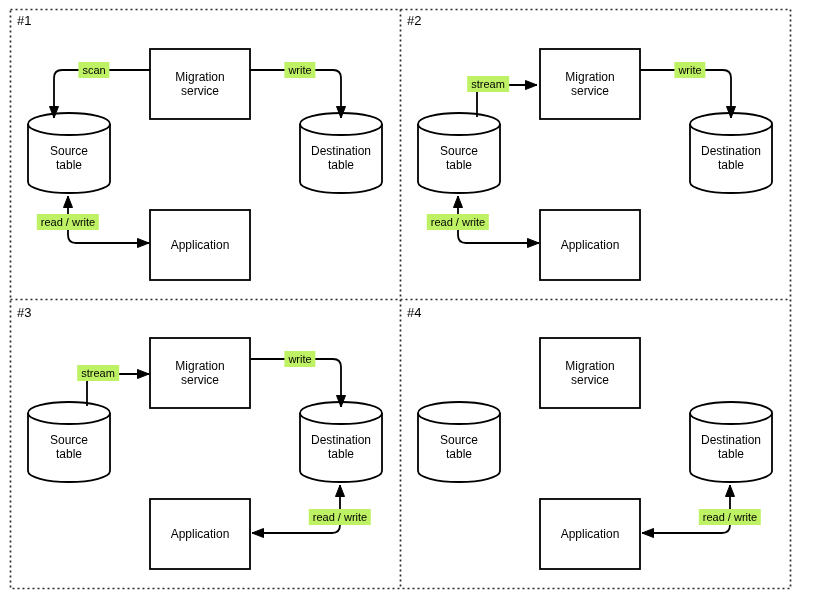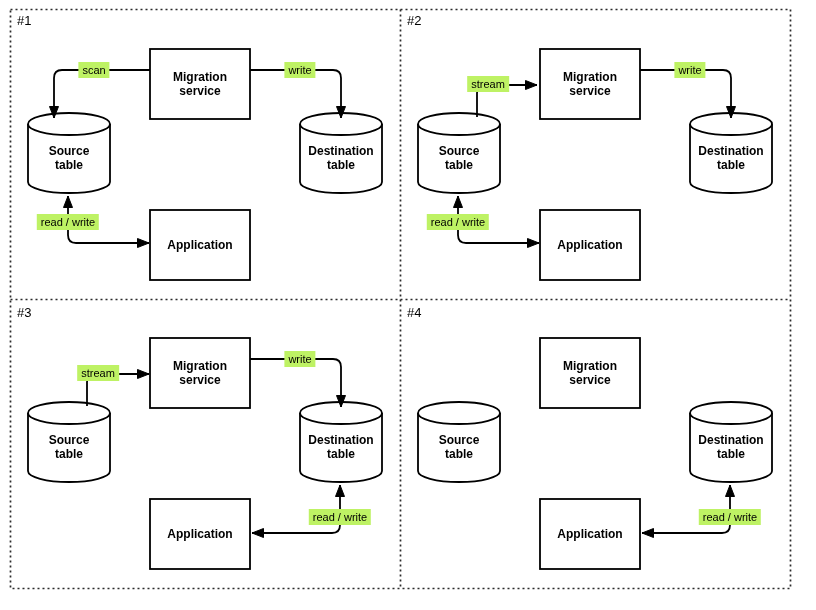--- a/index.html
+++ b/index.html
@@ -3,21 +3,21 @@
 <meta charset="utf-8">
 <style>
   html,body{margin:0;padding:0;background:#ffffff;}
   .stage{
     position:relative;width:816px;height:610px;background:#ffffff;
     font-family:"Liberation Sans",sans-serif;color:#000;overflow:hidden;
   }
   .stage svg{position:absolute;left:0;top:0;}
   .lbl{
     position:absolute;transform:translate(-50%,-50%);
-    font-size:12px;line-height:14px;text-align:center;font-weight:bold;
+    font-size:12px;line-height:14px;text-align:center;
   }
   .edge-lbl{
     position:absolute;transform:translate(-50%,-50%);
     font-size:11px;line-height:14px;white-space:nowrap;
     background:#bef264;padding:1px 4px;
   }
   .panel-id{position:absolute;font-size:13px;line-height:14px;}
   .w60{width:60px}.w70{width:70px}.w80{width:80px}.w90{width:90px}
 </style>
 </head>

